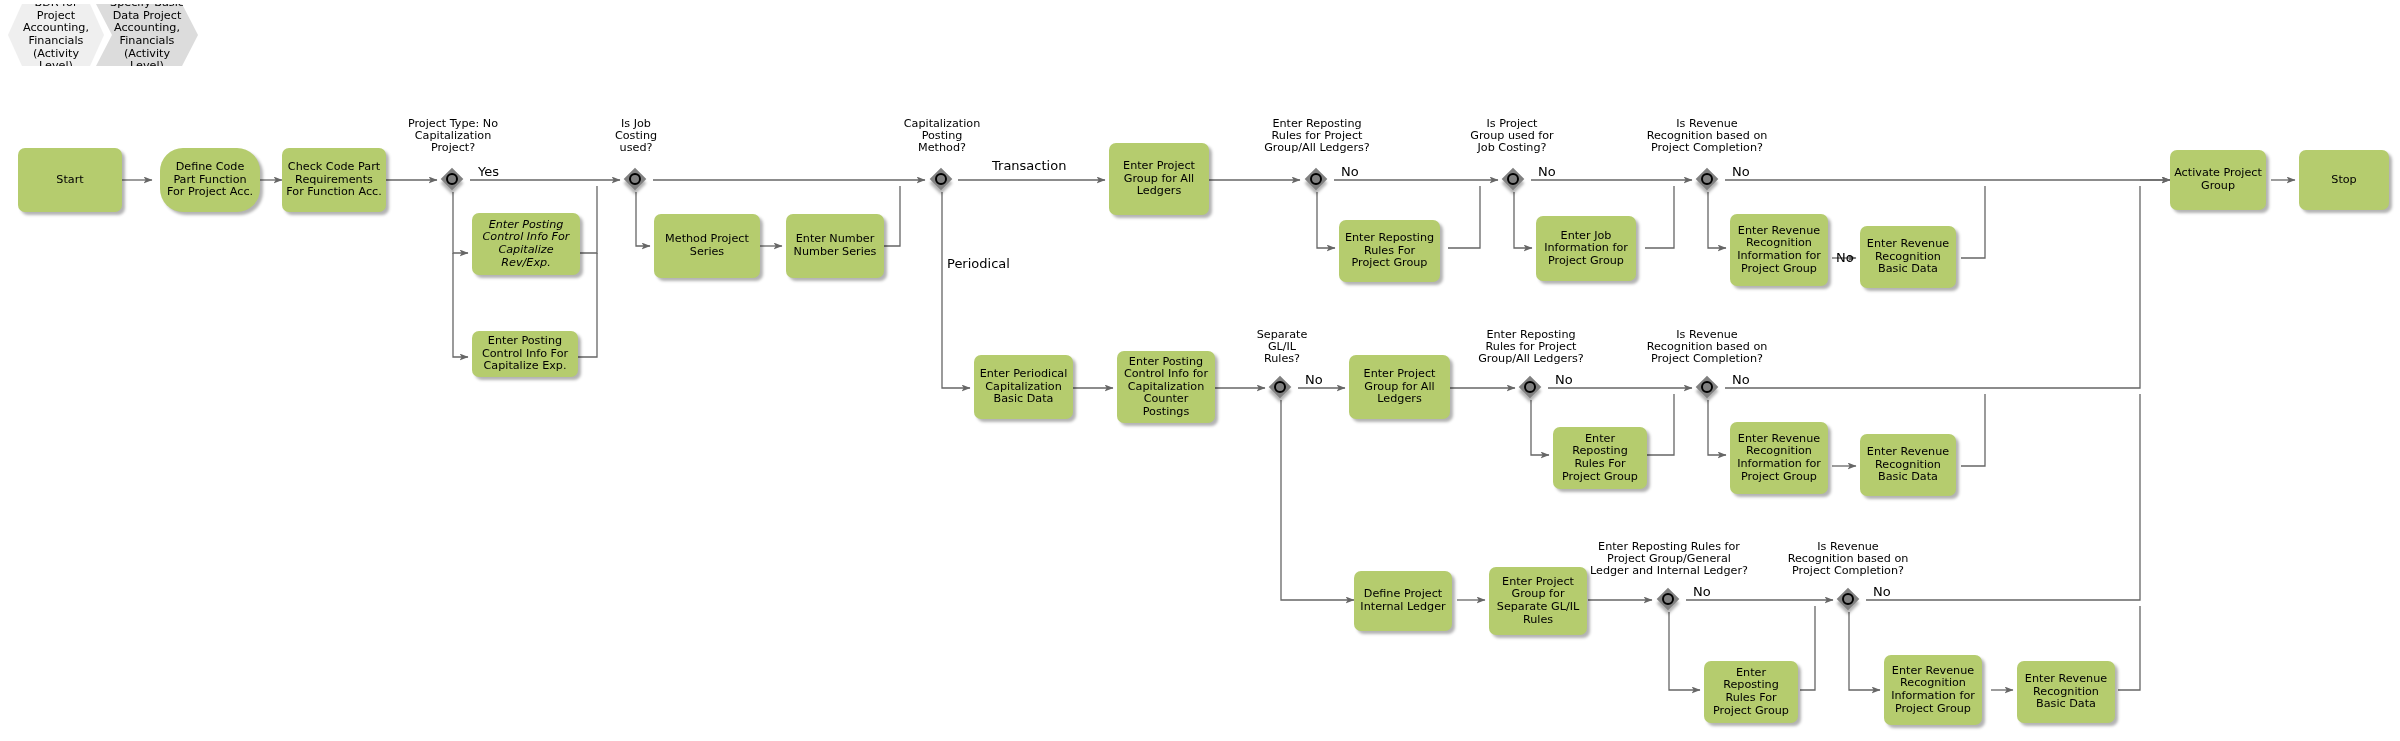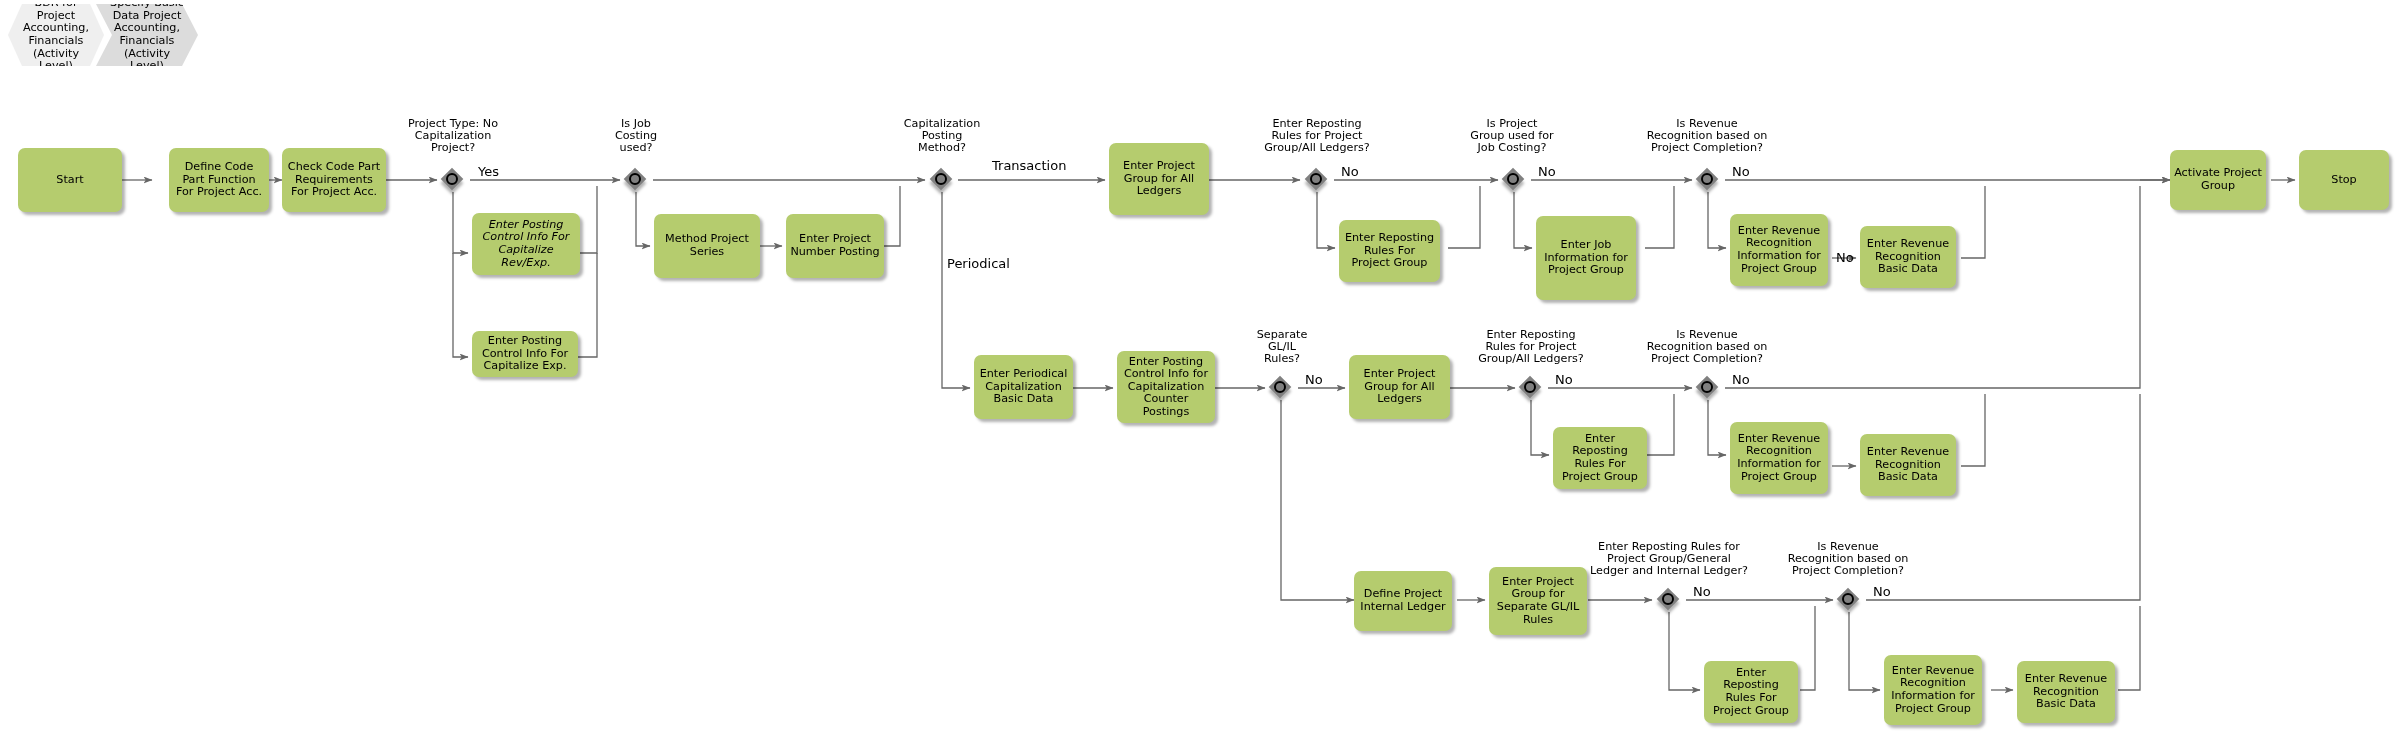--- a/index.html
+++ b/index.html
@@ -199,29 +199,29 @@
 Financials
 (Activity Level)</div>
   <div class="hexbox hex-b" style="left:96px; top:4px; width:102px; height:62px;">Specify Basic
 Data Project
 Accounting,
 Financials
 (Activity Level)</div>
 
   <div class="task" style="left:18px; top:148px; width:104px; height:64px;">Start</div>
 
-  <div class="task" style="left:169px; top:148px; width:100px; height:64px;">Define Code Part Function For Project Acc.</div>
-  <div class="task" style="left:282px; top:148px; width:104px; height:64px;">Check Code Part Requirements For Project Acc.</div>
+  <div class="task" style="left:160px; top:148px; width:100px; height:64px;border-radius:23px;">Define Code Part Function For Project Acc.</div>
+  <div class="task" style="left:282px; top:148px; width:104px; height:64px;">Check Code Part Requirements For Function Acc.</div>
   <div class="task" style="left:472px; top:213px; width:108px; height:62px;font-style:italic;">Enter Posting Control Info For Capitalize Rev/Exp.</div>
   <div class="task" style="left:472px; top:331px; width:106px; height:46px;">Enter Posting Control Info For Capitalize Exp.</div>
   <div class="task" style="left:654px; top:214px; width:106px; height:64px;">Method Project Series</div>
-  <div class="task" style="left:786px; top:214px; width:98px; height:64px;">Enter Project Number Posting</div>
+  <div class="task" style="left:786px; top:214px; width:98px; height:64px;">Enter Number Number Series</div>
   <div class="task" style="left:1109px; top:143px; width:100px; height:72px;">Enter Project Group for All Ledgers</div>
   <div class="task" style="left:1339px; top:220px; width:101px; height:62px;">Enter Reposting Rules For Project Group</div>
-  <div class="task" style="left:1536px; top:216px; width:100px; height:84px;">Enter Job Information for Project Group</div>
+  <div class="task" style="left:1536px; top:216px; width:100px; height:65px;">Enter Job Information for Project Group</div>
   <div class="task" style="left:1730px; top:214px; width:98px; height:72px;">Enter Revenue Recognition Information for Project Group</div>
   <div class="task" style="left:1860px; top:226px; width:96px; height:62px;">Enter Revenue Recognition Basic Data</div>
   <div class="task" style="left:2170px; top:150px; width:96px; height:60px;">Activate Project Group</div>
   <div class="task" style="left:2299px; top:150px; width:90px; height:60px;">Stop</div>
 
   <div class="task" style="left:974px; top:355px; width:99px; height:64px;">Enter Periodical Capitalization Basic Data</div>
   <div class="task" style="left:1117px; top:351px; width:98px; height:72px;">Enter Posting Control Info for Capitalization Counter Postings</div>
   <div class="task" style="left:1349px; top:355px; width:101px; height:64px;">Enter Project Group for All Ledgers</div>
   <div class="task" style="left:1553px; top:427px; width:94px; height:62px;">Enter Reposting Rules For Project Group</div>
   <div class="task" style="left:1730px; top:422px; width:98px; height:72px;">Enter Revenue Recognition Information for Project Group</div>

